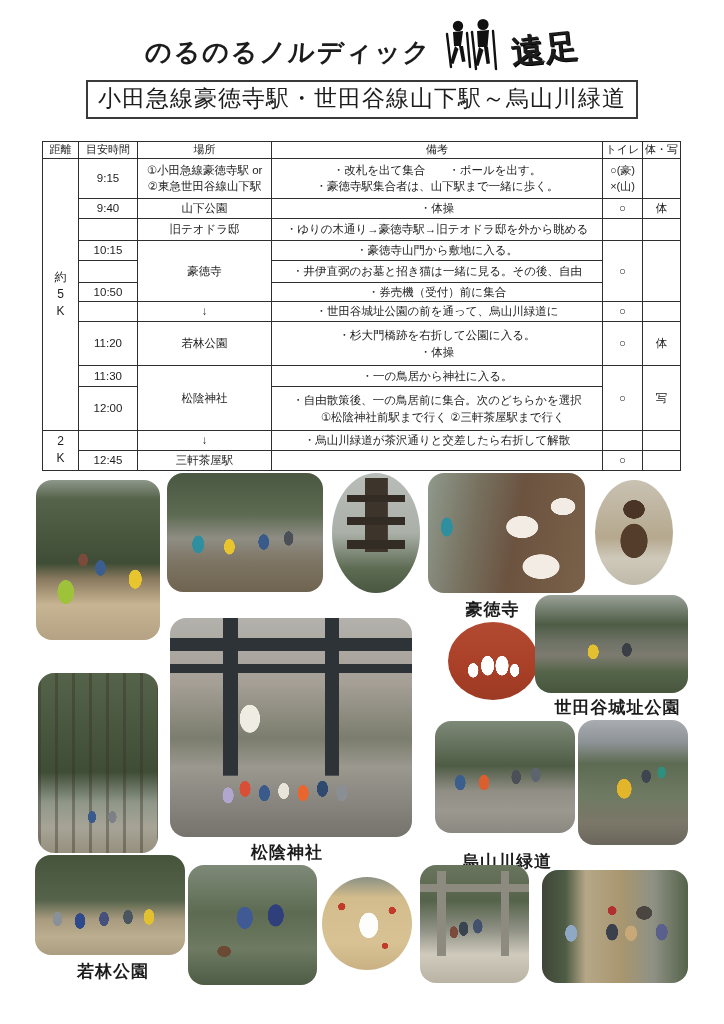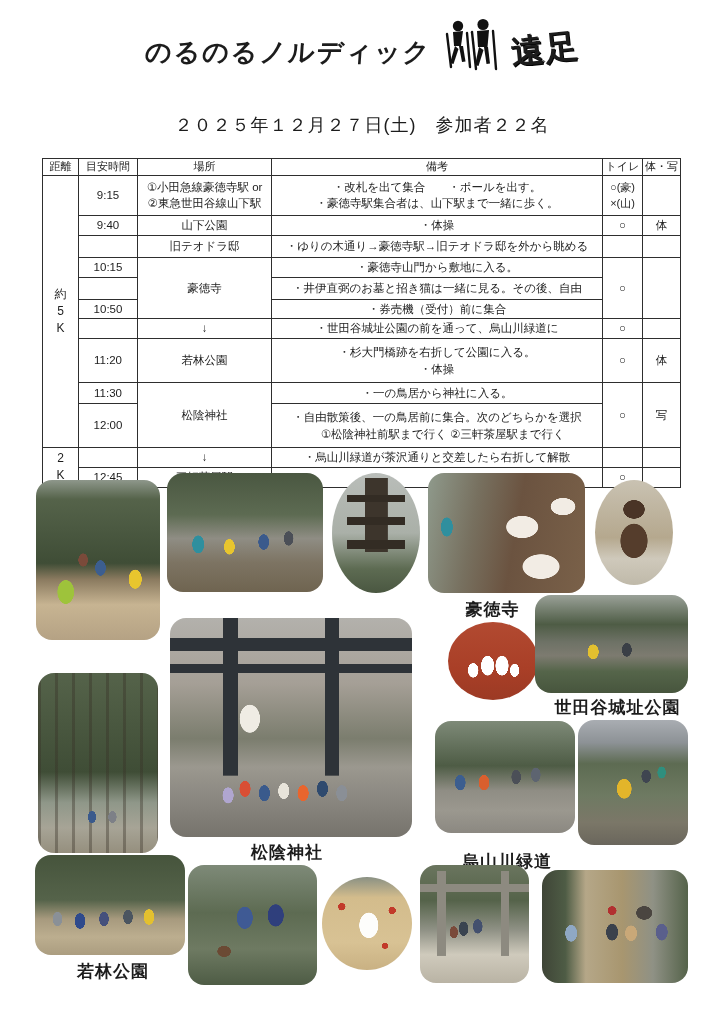--- a/index.html
+++ b/index.html
@@ -8,21 +8,21 @@
 
   
   .logo-row{position:absolute;top:18px;left:0;width:724px;display:flex;justify-content:center;align-items:flex-end;gap:8px;}
   .logo-text{font-size:26px;font-weight:800;letter-spacing:2px;transform:skewX(-4deg);padding-bottom:4px;}
   .logo-icon{width:64px;height:56px;}
   .logo-badge{font-size:33px;font-weight:900;transform:rotate(-6deg);letter-spacing:1px;padding-bottom:2px;text-shadow:1px 1px 0 #000;}
   .title-box{position:absolute;top:80px;left:50%;transform:translateX(-50%);border:2px solid #3a3a3a;padding:1px 10px 3px;font-size:23px;font-weight:500;letter-spacing:1px;white-space:nowrap;background:#fff;}
   .date-line{position:absolute;top:113px;left:0;width:724px;text-align:center;font-size:18px;letter-spacing:1px;}
 
   
-  table.itin{position:absolute;top:158px;left:42px;width:638px;border-collapse:collapse;table-layout:fixed;font-size:11.5px;padding-left:40px;}
+  table.itin{position:absolute;top:141px;left:42px;width:638px;border-collapse:collapse;table-layout:fixed;font-size:11.5px;padding-left:40px;}
   table.itin th,table.itin td{border:1px solid #2e2e2e;padding:1px 3px;overflow:hidden;vertical-align:middle;line-height:1.45;}
   table.itin{border:1.5px solid #2e2e2e;}
   table.itin th{font-weight:500;font-size:11px;text-align:center;height:15px;padding:0 2px;}
   td.c{text-align:center;}
   td.l{text-align:center;padding-left:5px;}
   td.dist{text-align:center;font-size:12px;line-height:1.6;}
   td.toilet2 div{line-height:1.5;font-size:11px;}
   tr.rh40{height:40px;} tr.rh20{height:20px;} tr.rh22{height:22px;} tr.rh18{height:18px;}
   tr.rh44{height:44px;margin-left:16px;} tr.rh21{height:21px;} tr.rh16{height:16px;} tr.rh19{height:19px;}
 
@@ -154,21 +154,21 @@
           <line x1="8" y1="16" x2="12" y2="49"></line>
           <line x1="28" y1="15" x2="31" y2="49"></line>
           <line x1="33" y1="14" x2="37" y2="51"></line>
           <line x1="54" y1="13" x2="57" y2="51"></line>
         </g>
       </svg>
     </span>
     <span class="logo-badge">遠足</span>
   </div>
 
-  <div class="date-line">２０２５年１２月２７日(土)　参加者２２名</div>
+  <div class="title-box">小田急線豪徳寺駅・世田谷線山下駅～烏山川緑道</div>
 
   <table class="itin">
     <colgroup>
       <col style="width:36px">
         <col style="width:59px">
         <col style="width:134px">
       <col style="width:331px">
         <col style="width:40px">
         <col style="width:38px">
     </colgroup>

